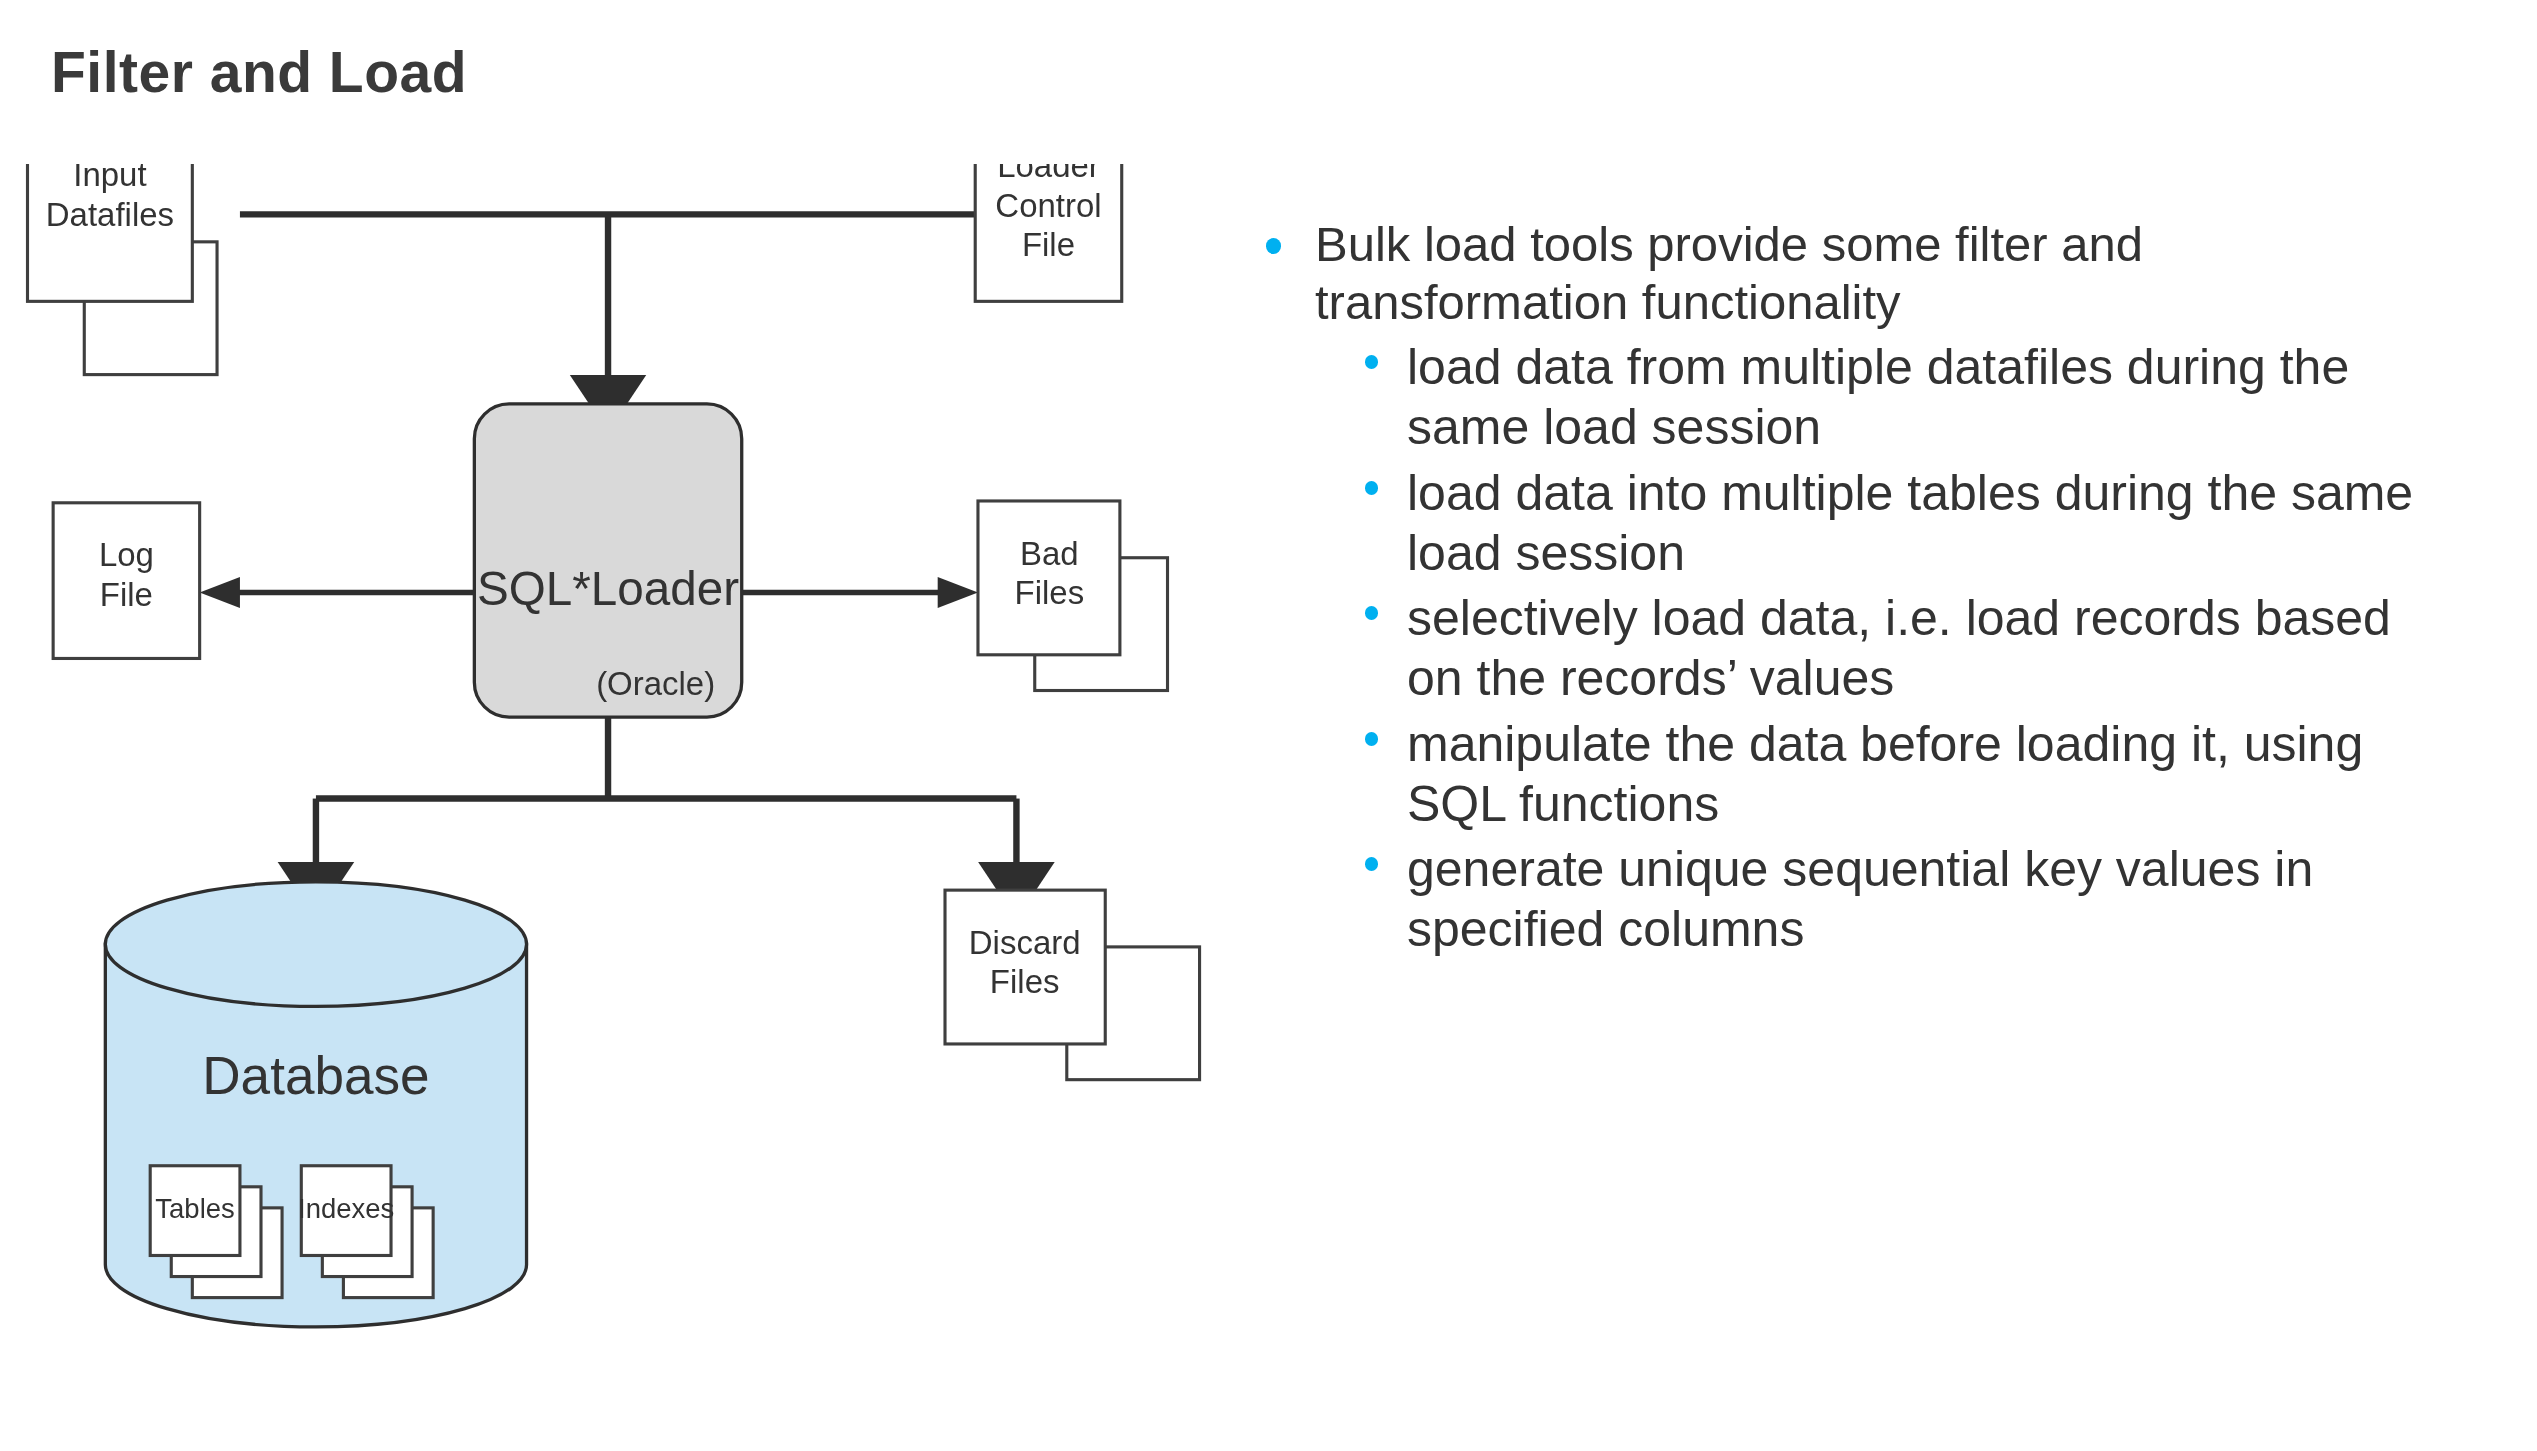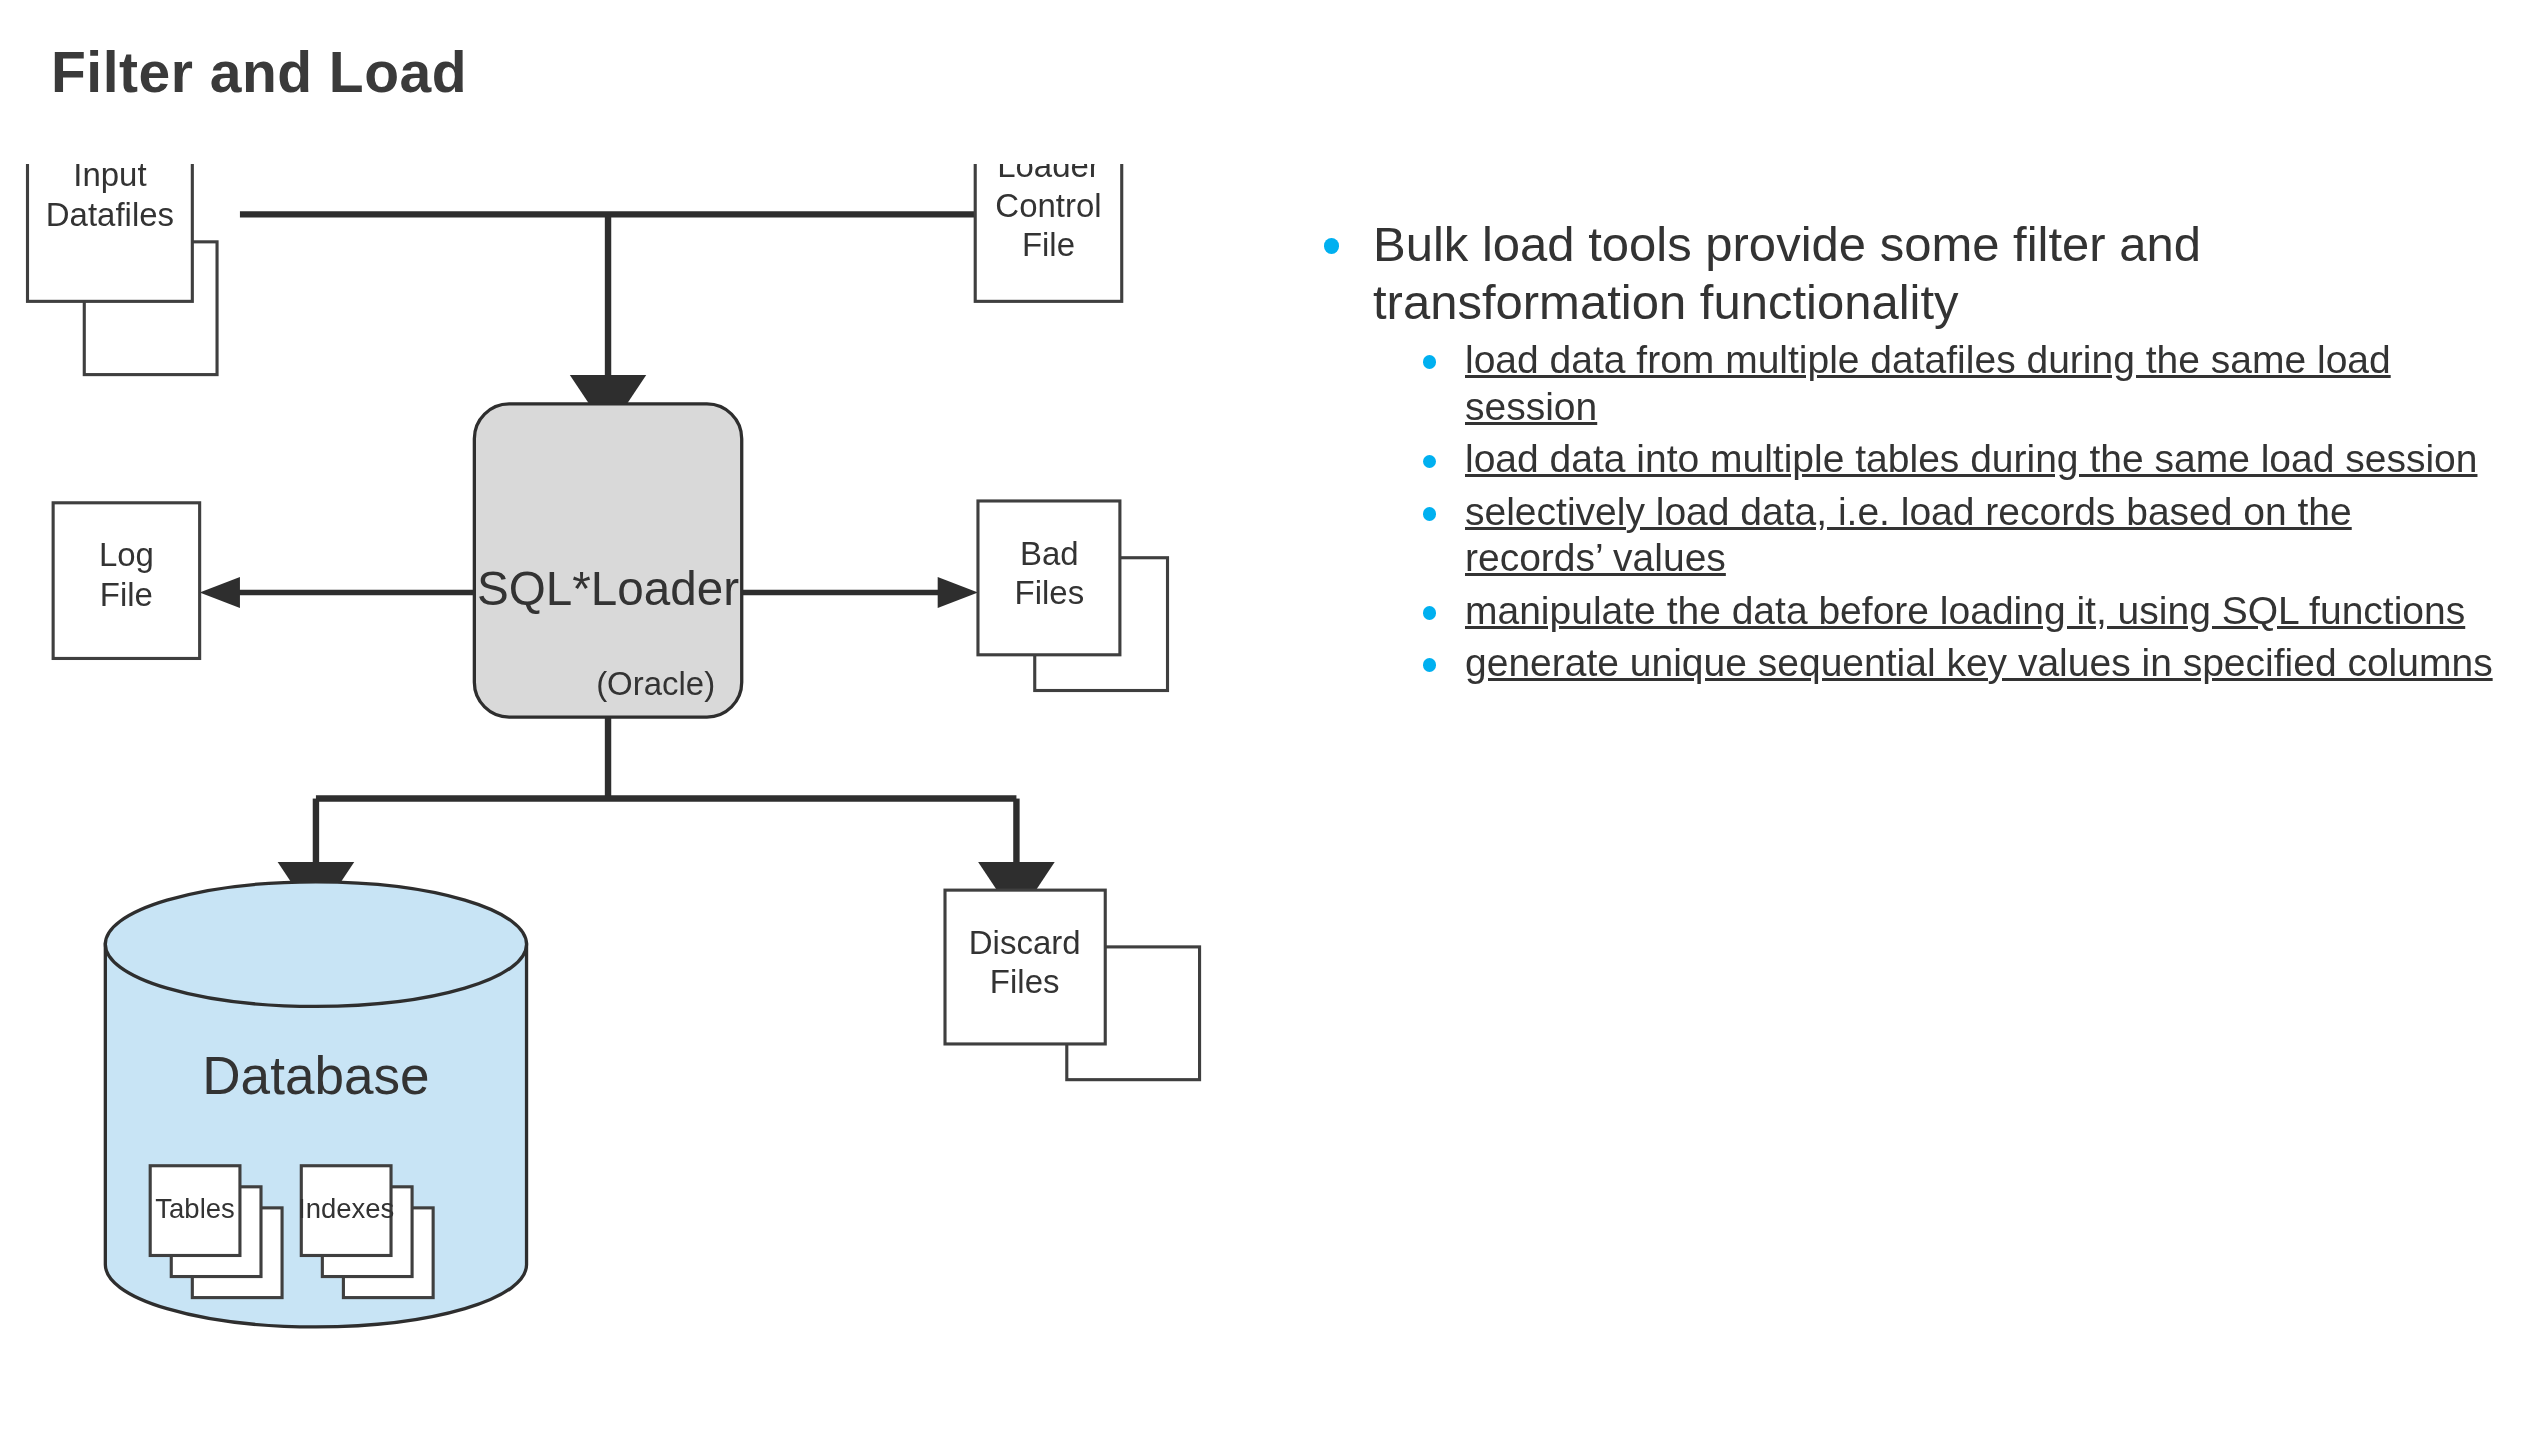--- a/index.html
+++ b/index.html
@@ -55,45 +55,44 @@
   .box-stack { fill: #ffffff; stroke: #3f3f3f; stroke-width: 3.4; }
   .loader-box { fill: #d9d9d9; stroke: #2e2e2e; stroke-width: 3.6; }
   .cyl-fill { fill: #c8e4f5; stroke: #2e2e2e; stroke-width: 3.6; }
   .cyl-top  { fill: #c8e4f5; stroke: #2e2e2e; stroke-width: 3.6; }
   .conn { stroke: #2e2e2e; stroke-width: 7; fill: none; }
   .conn-thin { stroke: #2e2e2e; stroke-width: 6; fill: none; }
 
   
   #bullets {
     position: absolute;
-    left: 1318px;
+    left: 1260px;
     top: 216px;
     width: 1181px;
   }
   ul.lv1, ul.lv2 {
     list-style: none;
     margin: 0;
     padding: 0;
   }
   li.b1, li.b2 {
     position: relative;
     color: #333333;
   }
   li.b1 {
     font-size: 49px;
     line-height: 1.18;
     padding-left: 55px;
     margin-bottom: 3.7px;
   }
   li.b2 {
-    font-size: 39px;
+    font-size: 50px;
     line-height: 1.2;
     padding-left: 48px;
     margin-bottom: 5.5px;
-    text-decoration: underline;
   }
   ul.lv2 { margin-top: 5.5px; padding-left: 44px; }
   .dot {
     position: absolute;
     border-radius: 50%;
     background: #00b0f0;
   }
   li.b1 > .dot {
     left: 5.5px;
     top: 22px;

